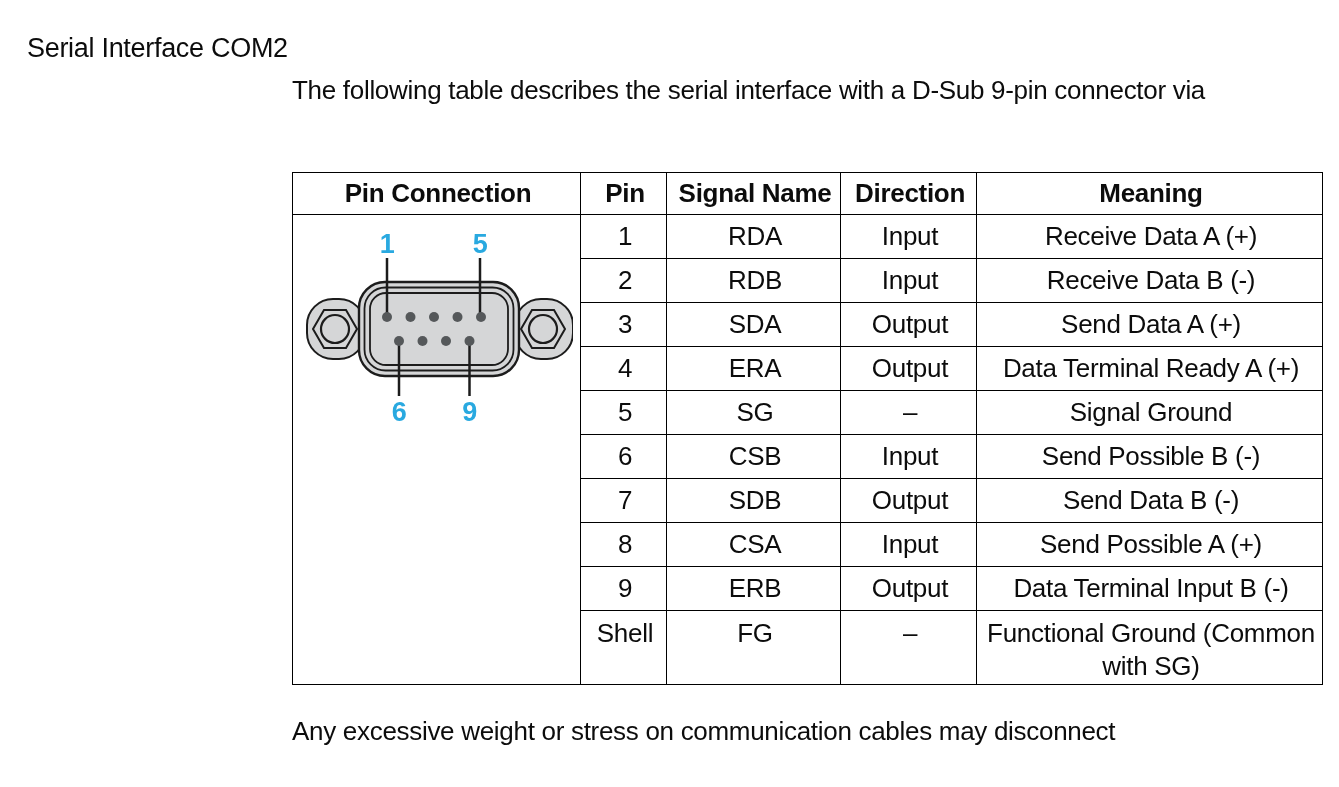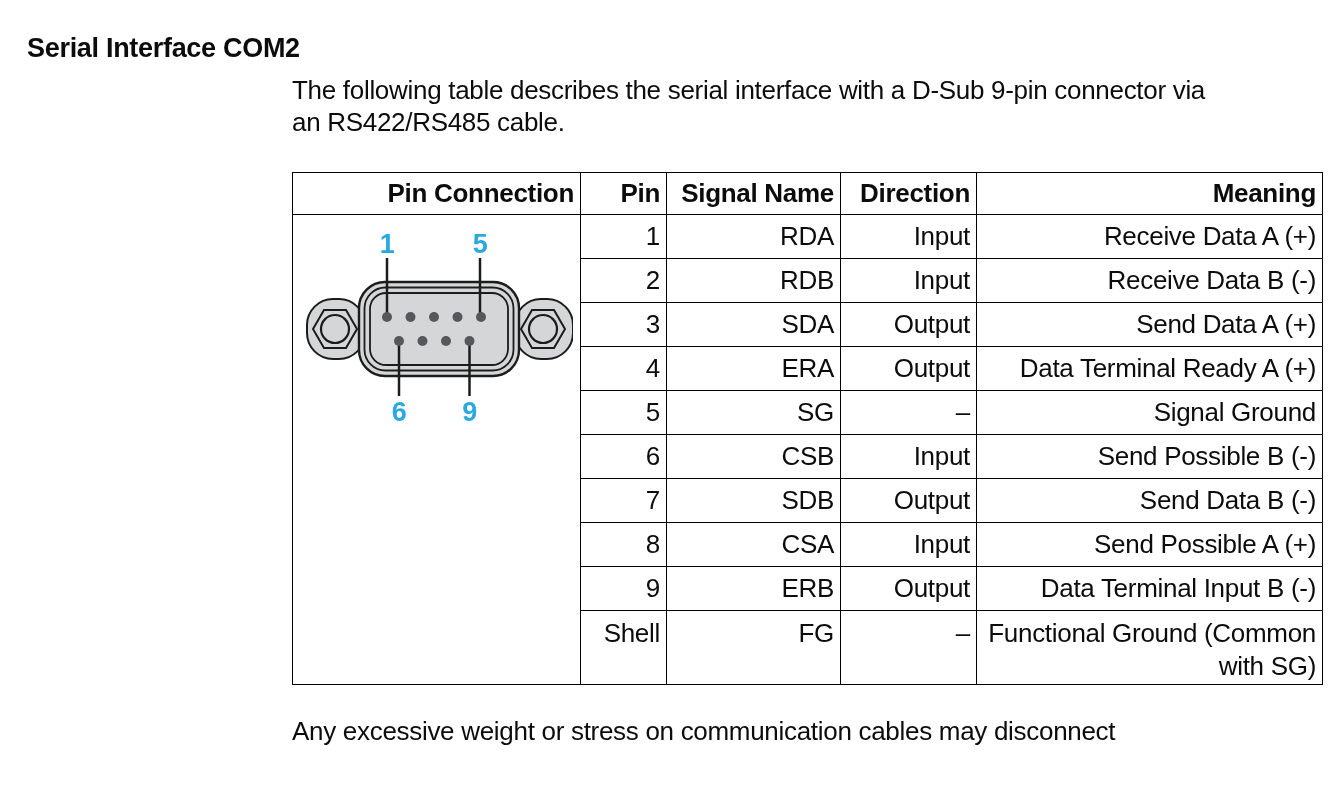--- a/index.html
+++ b/index.html
@@ -10,21 +10,21 @@
     height: 787px;
     font-family: "Liberation Sans", sans-serif;
     color: #0c0c0c;
     overflow: hidden;
   }
   .page-title {
     position: absolute;
     left: 27px;
     top: 33px;
     font-size: 27px;
-    font-weight: 700;
+    font-weight: 400;
     letter-spacing: -0.3px;
     white-space: nowrap;
   }
   .intro {
     position: absolute;
     left: 292px;
     top: 74px;
     font-size: 26px;
     line-height: 32px;
     letter-spacing: -0.3px;
@@ -47,21 +47,21 @@
     border-collapse: collapse;
     table-layout: fixed;
     width: 1030px;
   }
   .pin-table th, .pin-table td {
     border: 1.5px solid #000000;
     font-size: 26px;
     letter-spacing: -0.3px;
     padding: 0 6px 0 9px;
     vertical-align: middle;
-    text-align: right;
+    text-align: center;
     overflow: hidden;
   }
   .pin-table th { font-weight: 700; }
   .pin-table thead tr { height: 42px; }
   .pin-table tr.data-row { height: 44px; }
   .pin-table tr.shell-row { height: 74px; }
   .pin-table tr.shell-row td {
     vertical-align: top;
     padding-top: 6px;
     line-height: 33px;
@@ -75,21 +75,20 @@
 </style>
 </head>
 <body>
 
 <main>
 
   <h1 class="page-title">Serial Interface COM2</h1>
 
   <div class="intro">
     <div>The following table describes the serial interface with a D-Sub 9-pin connector via</div>
-    <div>an RS422/RS485 cable.</div>
   </div>
 
   <table class="pin-table">
     <colgroup>
       <col style="width:288px">
         <col style="width:86px">
         <col style="width:174px">
         <col style="width:136px">
         <col style="width:346px">
     </colgroup>

